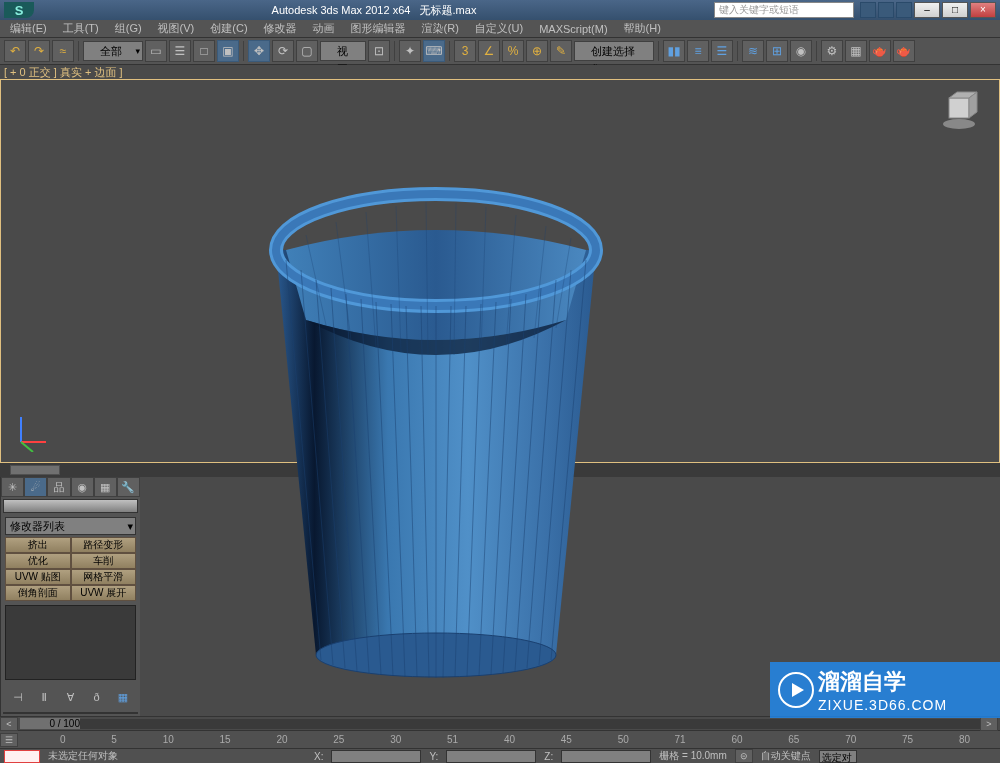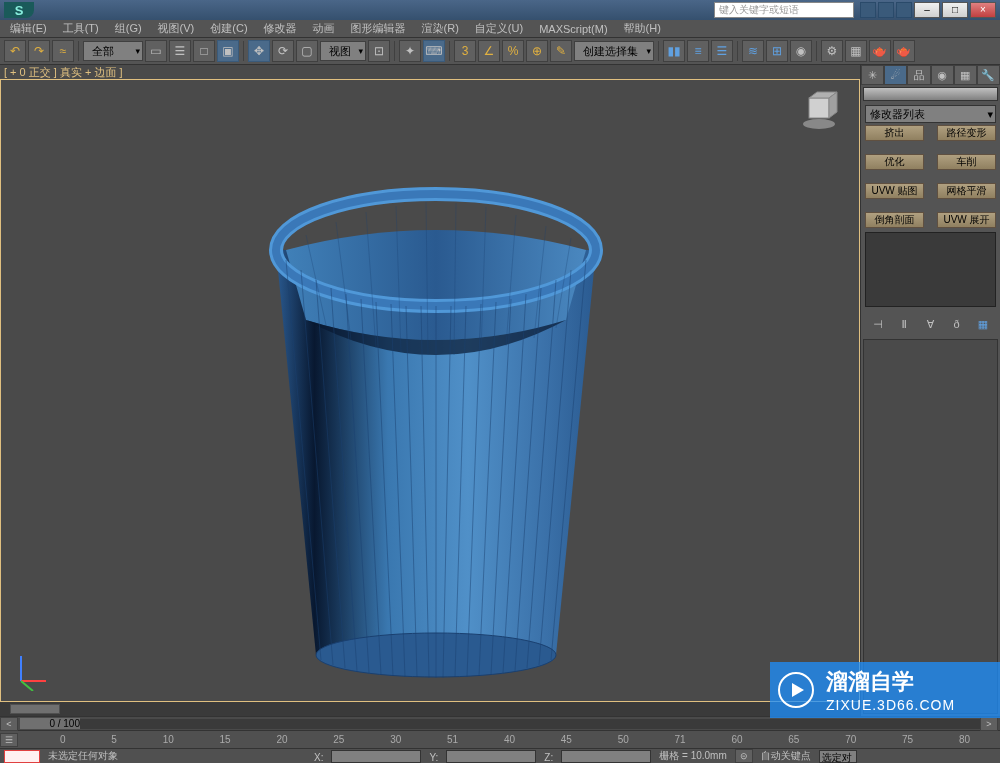--- a/index.html
+++ b/index.html
@@ -19,79 +19,82 @@
     
     .menubar { height: 18px; background: #545454; display: flex; align-items: center; padding: 0 2px; font-size: 11px; border-bottom: 1px solid #333; }
     .menuitem { padding: 2px 8px; cursor: pointer; }
     
     
     .toolbar { height: 27px; background: #545454; display: flex; align-items: center; padding: 2px 4px; gap: 2px; border-bottom: 1px solid #333; }
     .tbtn { width: 22px; height: 22px; background: #606060; border: 1px solid #404040; cursor: pointer; display: flex; align-items: center; justify-content: center; font-size: 12px; }
     .tbtn.active { background: #4a6a8a; border-color: #3a5a7a; }
     .tbtn.gold { color: #e0b040; }
     .tbtn.blue { color: #60a0e0; }
-    .dropdown { height: 20px; background: #808080; border: 1px solid #404040; font-size: 11px; padding: 0 14px 0 8px; cursor: pointer; position: relative; color: #000; line-height: 18px; }
+    .dropdown { height: 20px; background: #808080; border: 1px solid #404040; font-size: 11px; padding: 0 14px 0 16px; cursor: pointer; position: relative; color: #000; line-height: 18px; }
     .dropdown::after { content: "▾"; position: absolute; right: 2px; font-size: 9px; }
     .sep { width: 1px; height: 20px; background: #404040; margin: 0 2px; }
     
     
-    .main { display: flex; height: 651px; }
+    .main { display: flex; height: 651px; flex-direction: column; }
     .viewport-area { flex: 1; background: #4a4a4a; position: relative; display: flex; flex-direction: column; }
     .viewport-label { height: 14px; color: #e0c080; font-size: 11px; padding: 0 4px; background: #4a4a4a; }
     .viewport { flex: 1; background: #4a4a4a; position: relative; border: 1px solid #e0c080; }
     .viewcube { position: absolute; top: 10px; right: 20px; width: 40px; height: 40px; }
     .gizmo { position: absolute; bottom: 10px; left: 10px; width: 40px; height: 40px; }
     .scroll-h { height: 14px; background: #3a3a3a; display: flex; align-items: center; }
     .scroll-thumb { height: 10px; background: #707070; border: 1px solid #505050; }
     
     
     .cup-container { position: absolute; left: 255px; top: 70px; width: 360px; height: 540px; }
     
     
     .rightpanel { width: 140px; background: #545454; display: flex; flex-direction: column; border-left: 1px solid #333; }
     .rp-tabs { height: 20px; display: flex; background: #606060; }
     .rp-tab { flex: 1; display: flex; align-items: center; justify-content: center; border: 1px solid #404040; cursor: pointer; }
     .rp-colorbar { height: 14px; background: linear-gradient(#c0c0c0,#808080); border: 1px solid #333; margin: 2px; }
     .rp-dropdown { height: 18px; background: #808080; margin: 2px 4px; border: 1px solid #333; font-size: 11px; padding: 0 4px; position: relative; color: #000; line-height: 16px; }
     .rp-dropdown::after { content: "▾"; position: absolute; right: 2px; }
-    .rp-grid { display: grid; grid-template-columns: 1fr 1fr; gap: 13px; margin: 0 4px; }
+    .rp-grid { display: grid; grid-template-columns: 1fr 1fr; gap: 0; margin: 0 4px; }
     .rp-btn { height: 16px; background: linear-gradient(#b0a080,#908060); border: 1px solid #605040; font-size: 10px; text-align: center; line-height: 14px; color: #000; cursor: pointer; }
     .rp-preview { flex: 0 0 75px; background: #3a3a3a; margin: 4px; border: 1px solid #222; }
     .rp-tools { display: flex; justify-content: space-around; margin: 4px; }
     .rp-tool { width: 18px; height: 18px; cursor: pointer; display: flex; align-items: center; justify-content: center; font-size: 11px; }
     
     
     .timeline { height: 18px; background: #505050; display: flex; align-items: center; border-top: 1px solid #333; font-size: 10px; }
     .timeline-nums { display: flex; flex: 1; padding: 0 30px; justify-content: space-between; color: #aaa; }
     .slider-row { height: 14px; background: #4a4a4a; display: flex; align-items: center; border-top: 1px solid #333; }
     .slider-label { width: 60px; background: #707070; font-size: 10px; text-align: right; color: #000; }
     .slider-track { flex: 1; height: 10px; background: #3a3a3a; }
-    .status { height: 15px; background: #505050; display: flex; align-items: flex-end; font-size: 10px; padding: 0 4px; gap: 8px; border-top: 1px solid #333; }
+    .status { height: 15px; background: #505050; display: flex; align-items: center; font-size: 10px; padding: 0 4px; gap: 8px; border-top: 1px solid #333; }
     .status-input { width: 90px; height: 13px; background: #808080; border: 1px solid #333; font-size: 10px; padding: 0 2px; color: #000; }
     .red-box { width: 36px; height: 13px; background: #fff0f0; border: 1px solid #e04040; }
     .status-text { color: #c0c0c0; }
     .sbtn { width: 18px; height: 14px; background: #606060; border: 1px solid #404040; cursor: pointer; font-size: 9px; display:flex; align-items:center; justify-content:center; }
     
     
-    .watermark { position: absolute; right: 0; bottom: 45px; width: 230px; height: 56px; background: rgba(30,144,255,0.75); color: #fff; display: flex; align-items: center; padding: 4px 8px; gap: 12px; }
+    .watermark { position: absolute; right: 0; bottom: 45px; width: 230px; height: 56px; background: rgba(30,144,255,0.75); color: #fff; display: flex; align-items: center; padding: 4px 8px; gap: 4px; }
     .watermark-text { display: flex; flex-direction: column; }
     .watermark-big { font-size: 22px; font-weight: bold; }
     .watermark-small { font-size: 14px; letter-spacing: 1px; }
     .play-icon { width: 36px; height: 36px; border: 2px solid #fff; border-radius: 50%; display: flex; align-items: center; justify-content: center; }
     .play-icon::after { content: ""; border-left: 12px solid #fff; border-top: 7px solid transparent; border-bottom: 7px solid transparent; margin-left: 3px; }
     
     
     .app-logo { width: 30px; height: 16px; background: #1a5a5a; border-radius: 0 0 8px 0; display: flex; align-items: center; justify-content: center; color: #8ed; font-weight: bold; font-size: 13px; }
   </style>
 </head>
 <body>
 
 <div class="titlebar">
   <div class="titlebar-left">
     <div class="app-logo">S</div>
+  </div>
+  <div class="titlebar-center">
+    <span>Autodesk 3ds Max 2012 x64</span>&nbsp;&nbsp;&nbsp;<span>无标题.max</span>
   </div>
   <div class="titlebar-right">
     <div class="search-box">键入关键字或短语</div>
     <div class="title-icons">
       <div class="tbi"></div>
       <div class="tbi"></div>
       <div class="tbi"></div>
     </div>
     <div class="winbtn">–</div>
     <div class="winbtn">□</div>

